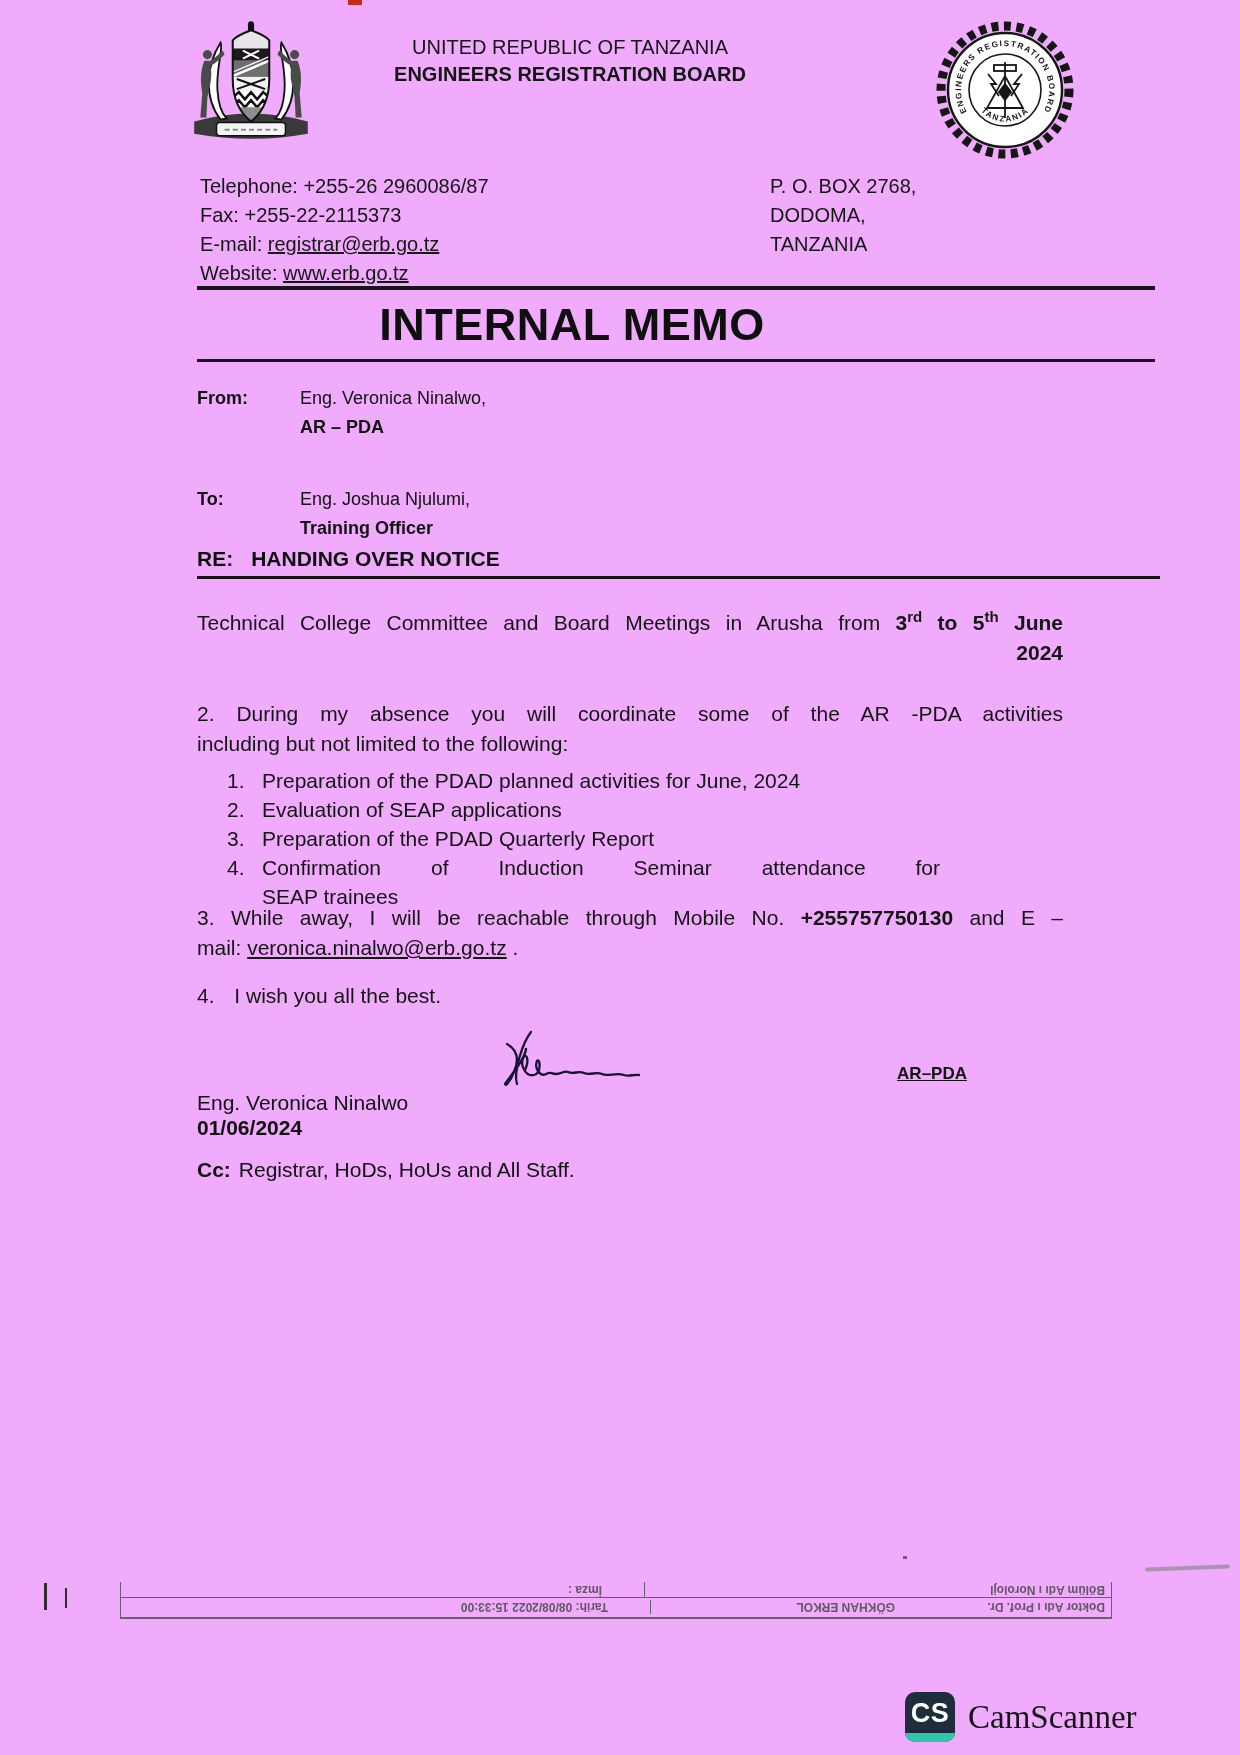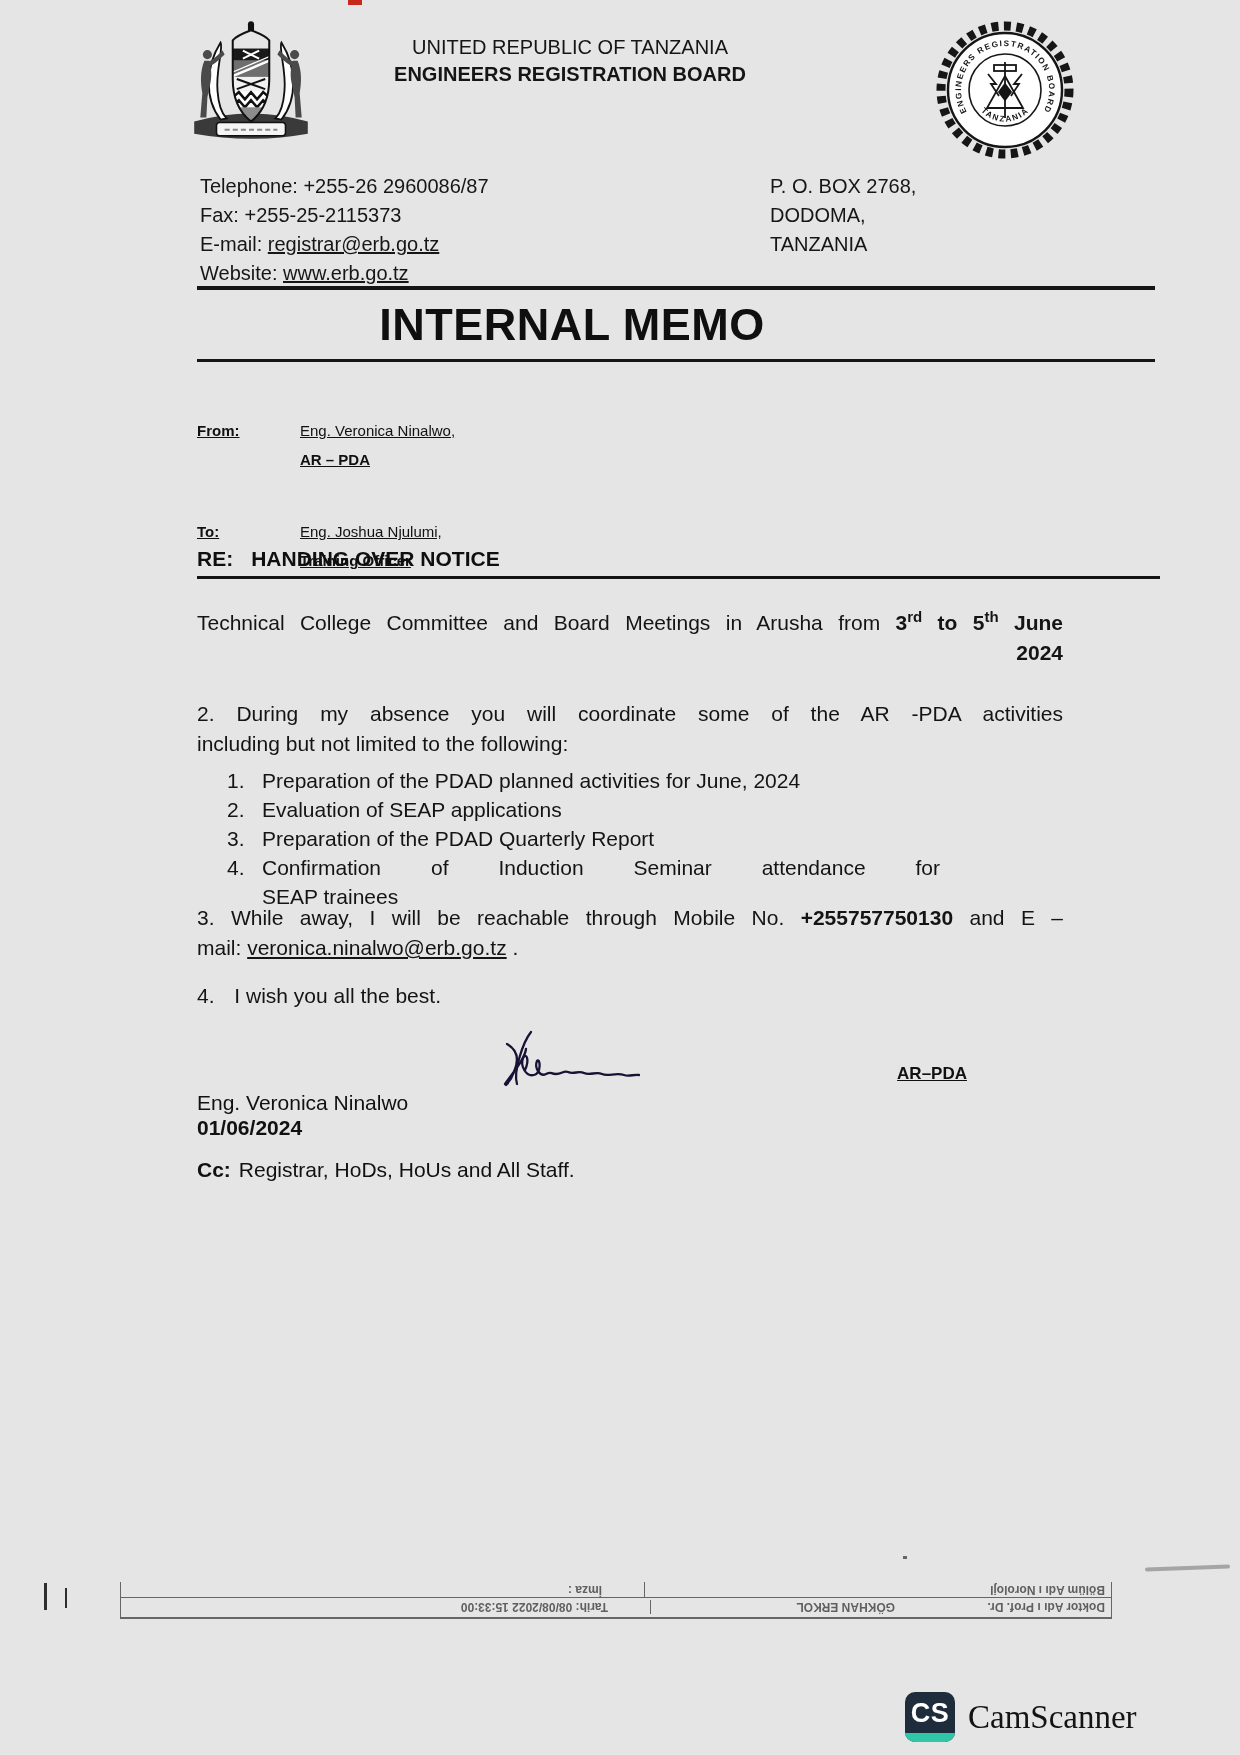--- a/index.html
+++ b/index.html
@@ -1,31 +1,31 @@
 <!DOCTYPE html>
 <html><head>
 <meta charset="utf-8">
 <style>
   html,body{margin:0;padding:0;background:#ffffff;}
-  .page{position:relative;width:1240px;height:1755px;background:#e5e5e5;overflow:hidden;
+  .page{position:relative;width:1240px;height:1755px;background:#f0abfc;overflow:hidden;
         font-family:"Liberation Sans", sans-serif;color:#111;}
   .abs{position:absolute;}
 
   
   .lh-center{left:330px;top:34px;width:480px;text-align:center;font-size:20px;line-height:27px;color:#151515;}
   .lh-board{font-weight:bold;}
   .contact{left:200px;top:172px;font-size:20px;line-height:29px;color:#161616;}
   .contact .u{text-decoration:underline;}
   .addr{left:770px;top:172px;font-size:20px;line-height:29px;color:#161616;}
 
   .rule{background:#151515;}
   .memo-title{left:197px;top:299px;width:750px;text-align:center;font-weight:bold;
               font-size:45px;letter-spacing:.5px;color:#0f0f0f;}
 
-  .fromto{left:197px;top:416px;font-size:15px;line-height:29px;text-decoration:underline;}
+  .fromto{left:197px;top:384px;font-size:18px;line-height:29px;}
   .ft-grid{display:grid;grid-template-columns:103px auto;row-gap:0;}
   .lbl{font-weight:bold;}
   .role-b{font-weight:bold;}
   .ft-spacer{height:43px;}
 
   .re-line{left:197px;top:547px;width:963px;border-bottom:3px solid #141414;padding-bottom:5px;
            font-size:21px;font-weight:bold;color:#0f0f0f;}
   .re-line .re-l{margin-right:18px;}
 
   .para{left:197px;width:866px;font-size:21px;line-height:30px;color:#141414;}
@@ -154,21 +154,21 @@
     </svg>
   </div>
 
   <div class="abs contact">
     <div>
       <span>Telephone:</span>
       <span>+255-26 2960086/87</span>
     </div>
     <div>
       <span>Fax:</span>
-      <span>+255-25-2115373</span>
+      <span>+255-22-2115373</span>
     </div>
     <div>
       <span>E-mail:</span>
       <span class="u">registrar@erb.go.tz</span>
     </div>
     <div>
       <span>Website:</span>
       <span class="u">www.erb.go.tz</span>
     </div>
   </div>

